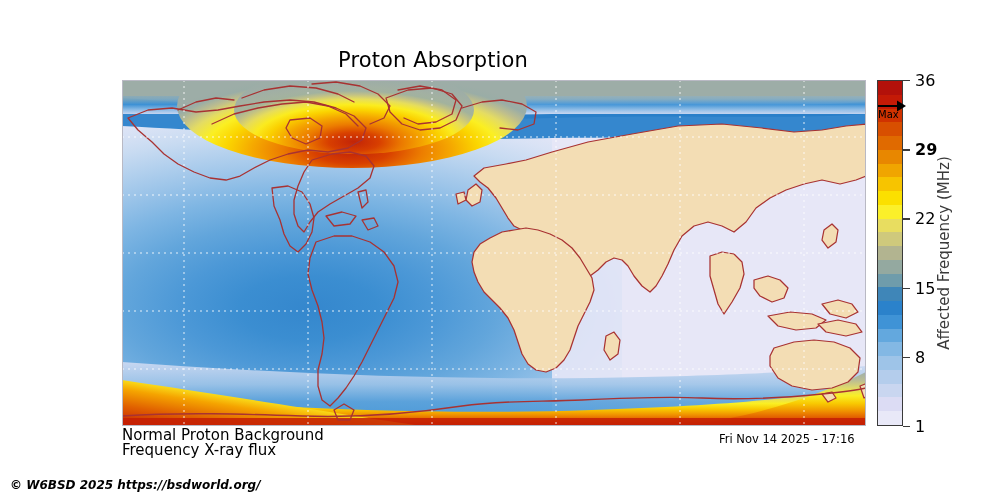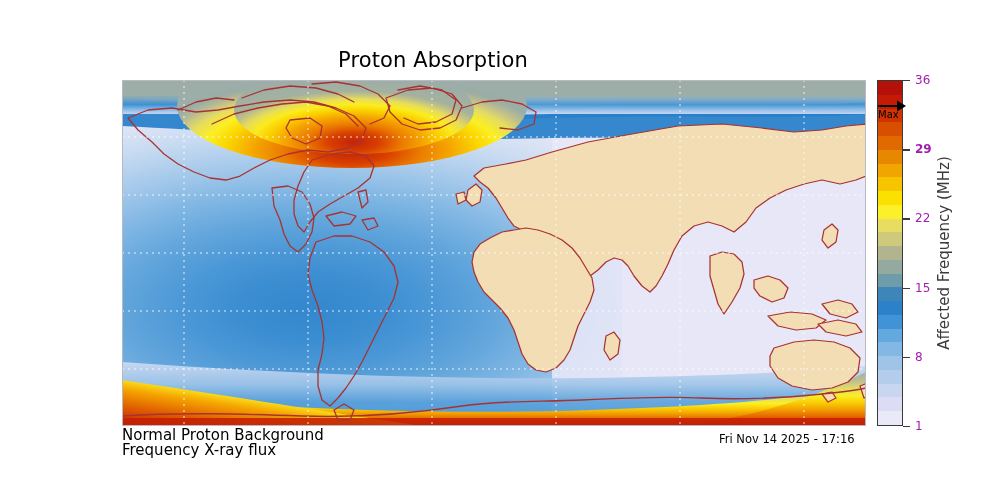--- a/index.html
+++ b/index.html
@@ -41,21 +41,21 @@
   #cbar-max .lbl{
     position:absolute;left:1px;top:11px;font-size:10px;color:#000;
     font-family:"DejaVu Sans","Liberation Sans",sans-serif;
   }
   .cb-tick{
     position:absolute;left:903px;width:30px;height:1px;
     font-size:0;
   }
   .cb-tick i{display:block;width:7px;height:1.4px;background:#3a3a3a;}
   .cb-lab{
-    position:absolute;left:915px;font-size:12px;color:#a21caf;
+    position:absolute;left:915px;font-size:16px;color:#000000;
     transform:translateY(-50%);
   }
   #cbar-title{
     position:absolute;left:932px;top:80px;height:346px;width:24px;
     display:flex;align-items:center;justify-content:center;
   }
   #cbar-title span{
     transform:rotate(-90deg);white-space:nowrap;font-size:15px;color:#3a3a3a;
   }
 
@@ -327,14 +327,15 @@
     <span>Affected Frequency (MHz)</span>
   </div>
 
   <div id="cap-left">
     <div>Normal Proton Background</div>
     <div>Frequency X-ray flux</div>
   </div>
 
   <div id="cap-right">Fri Nov 14 2025 - 17:16</div>
 
+  <div id="footer">© W6BSD 2025 https://bsdworld.org/</div>
 
 </div>
 
 </body></html>

